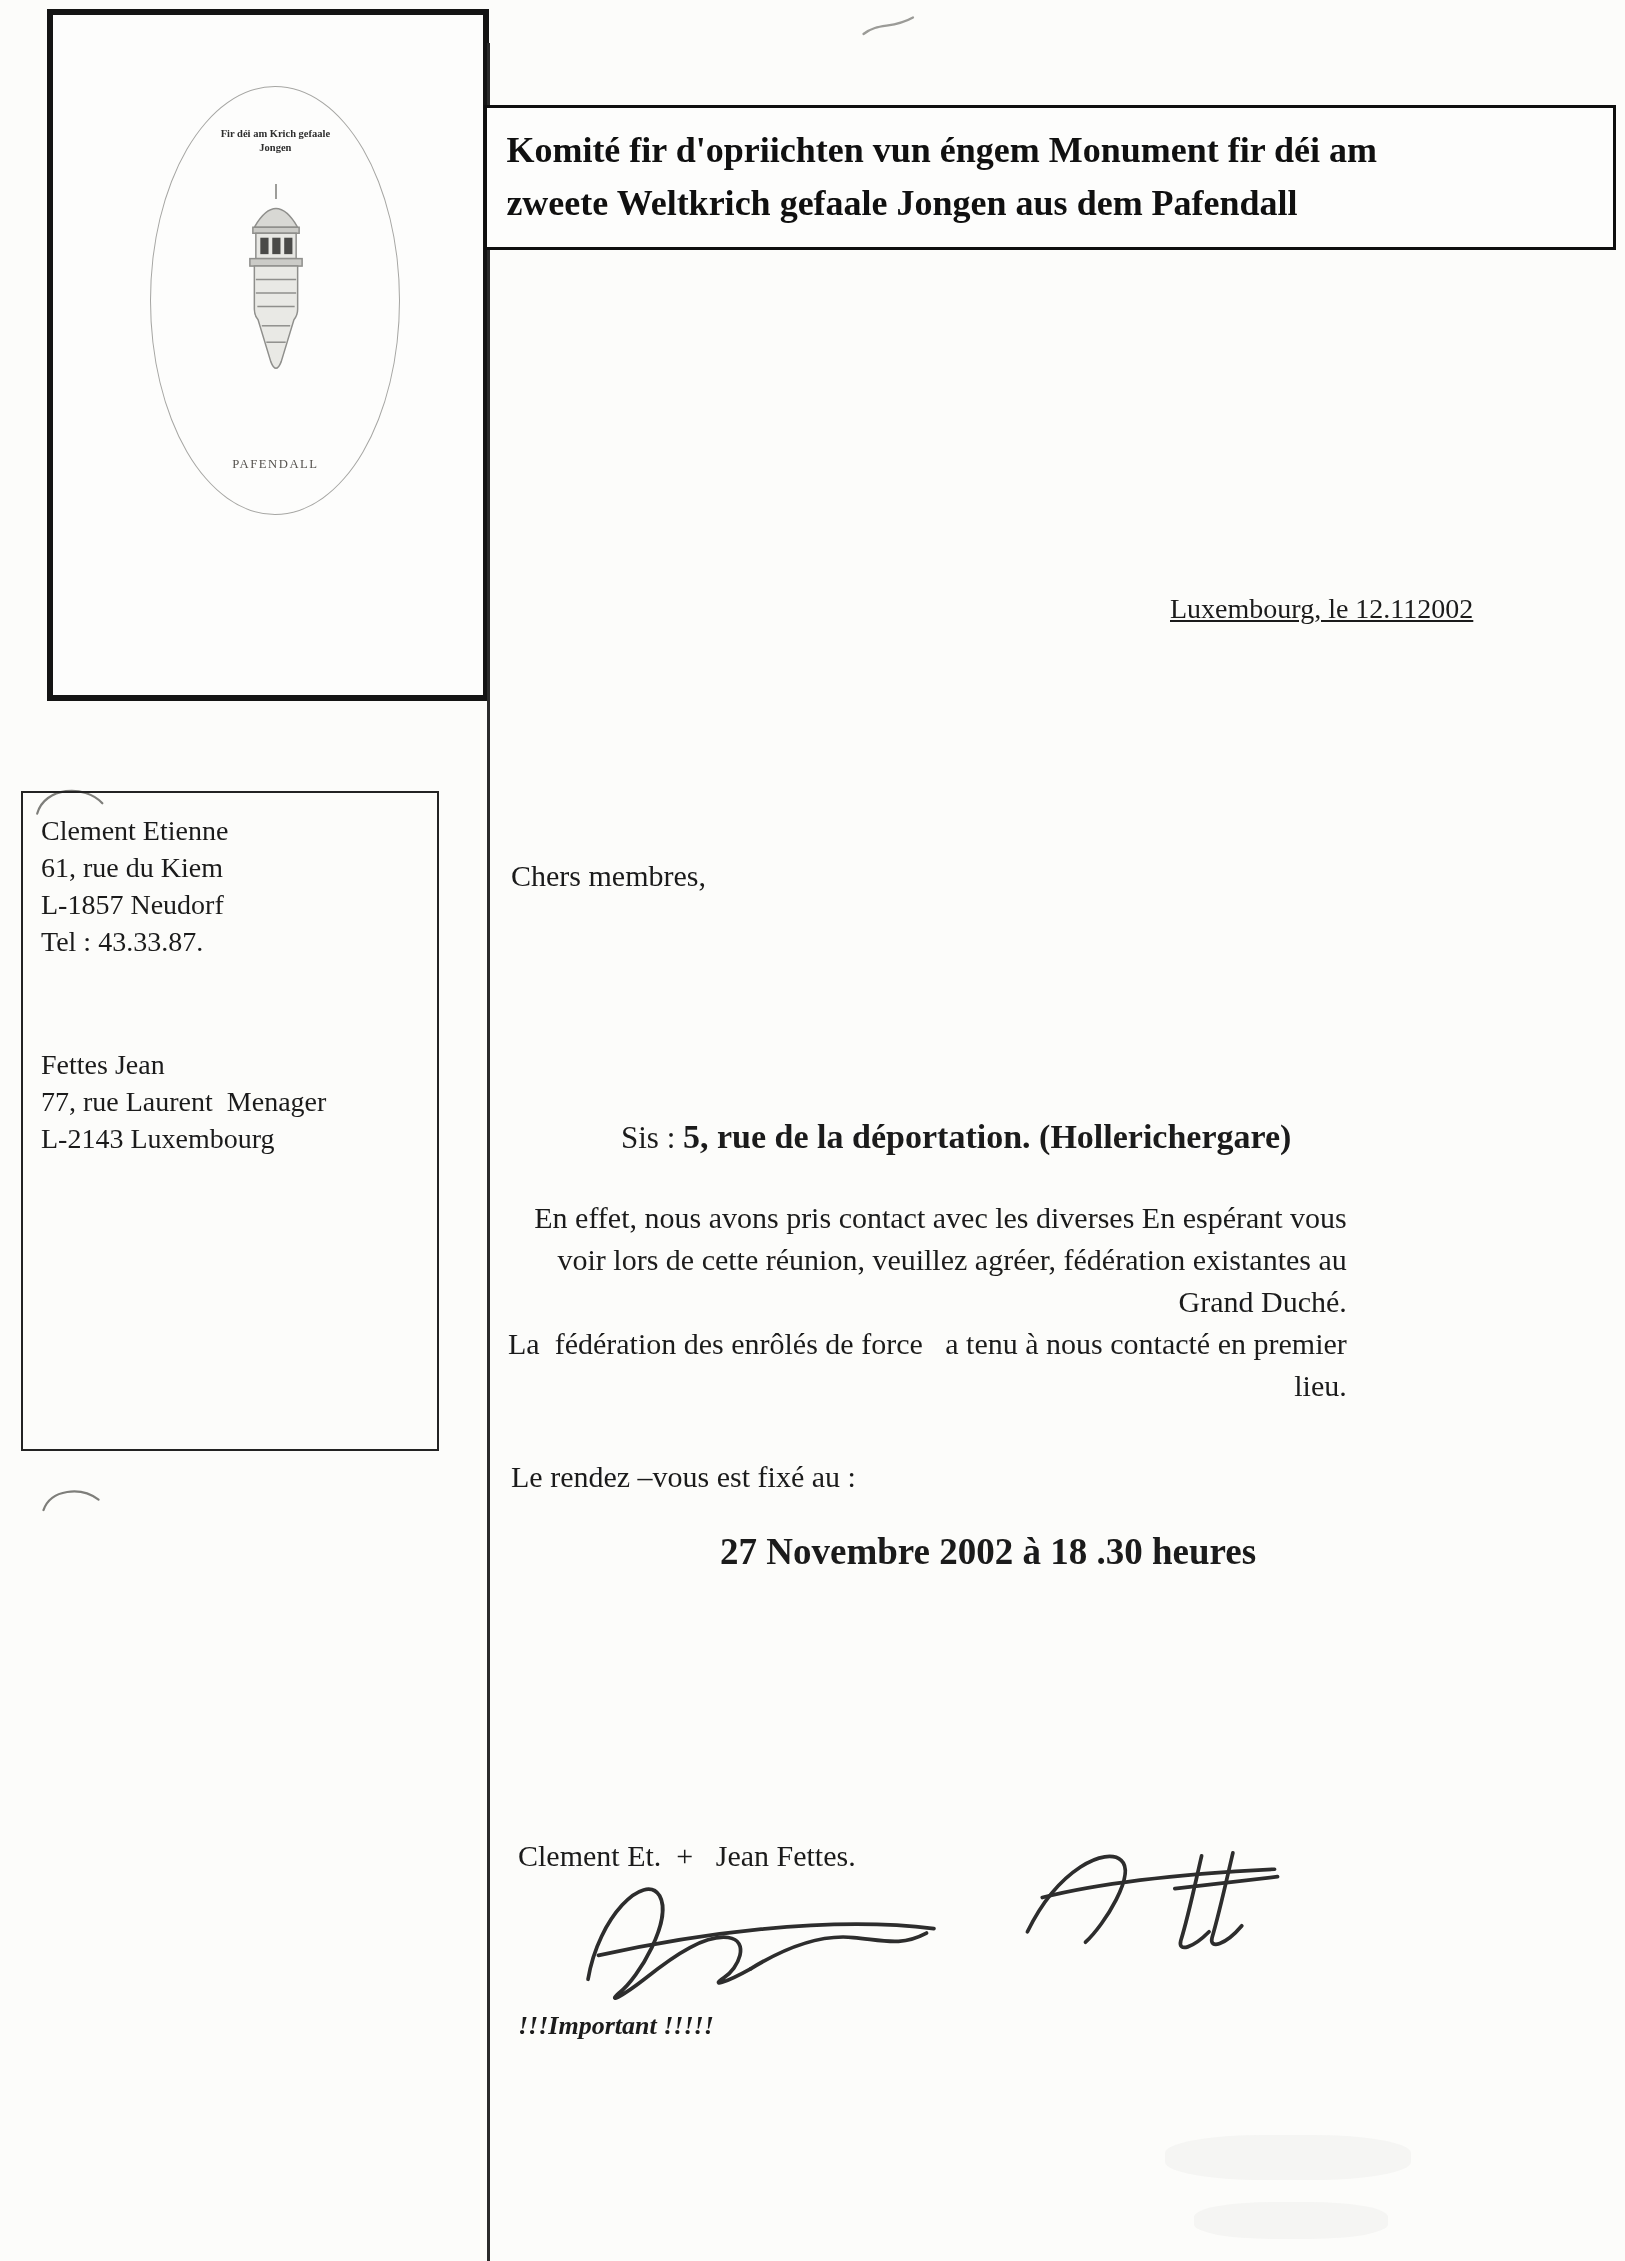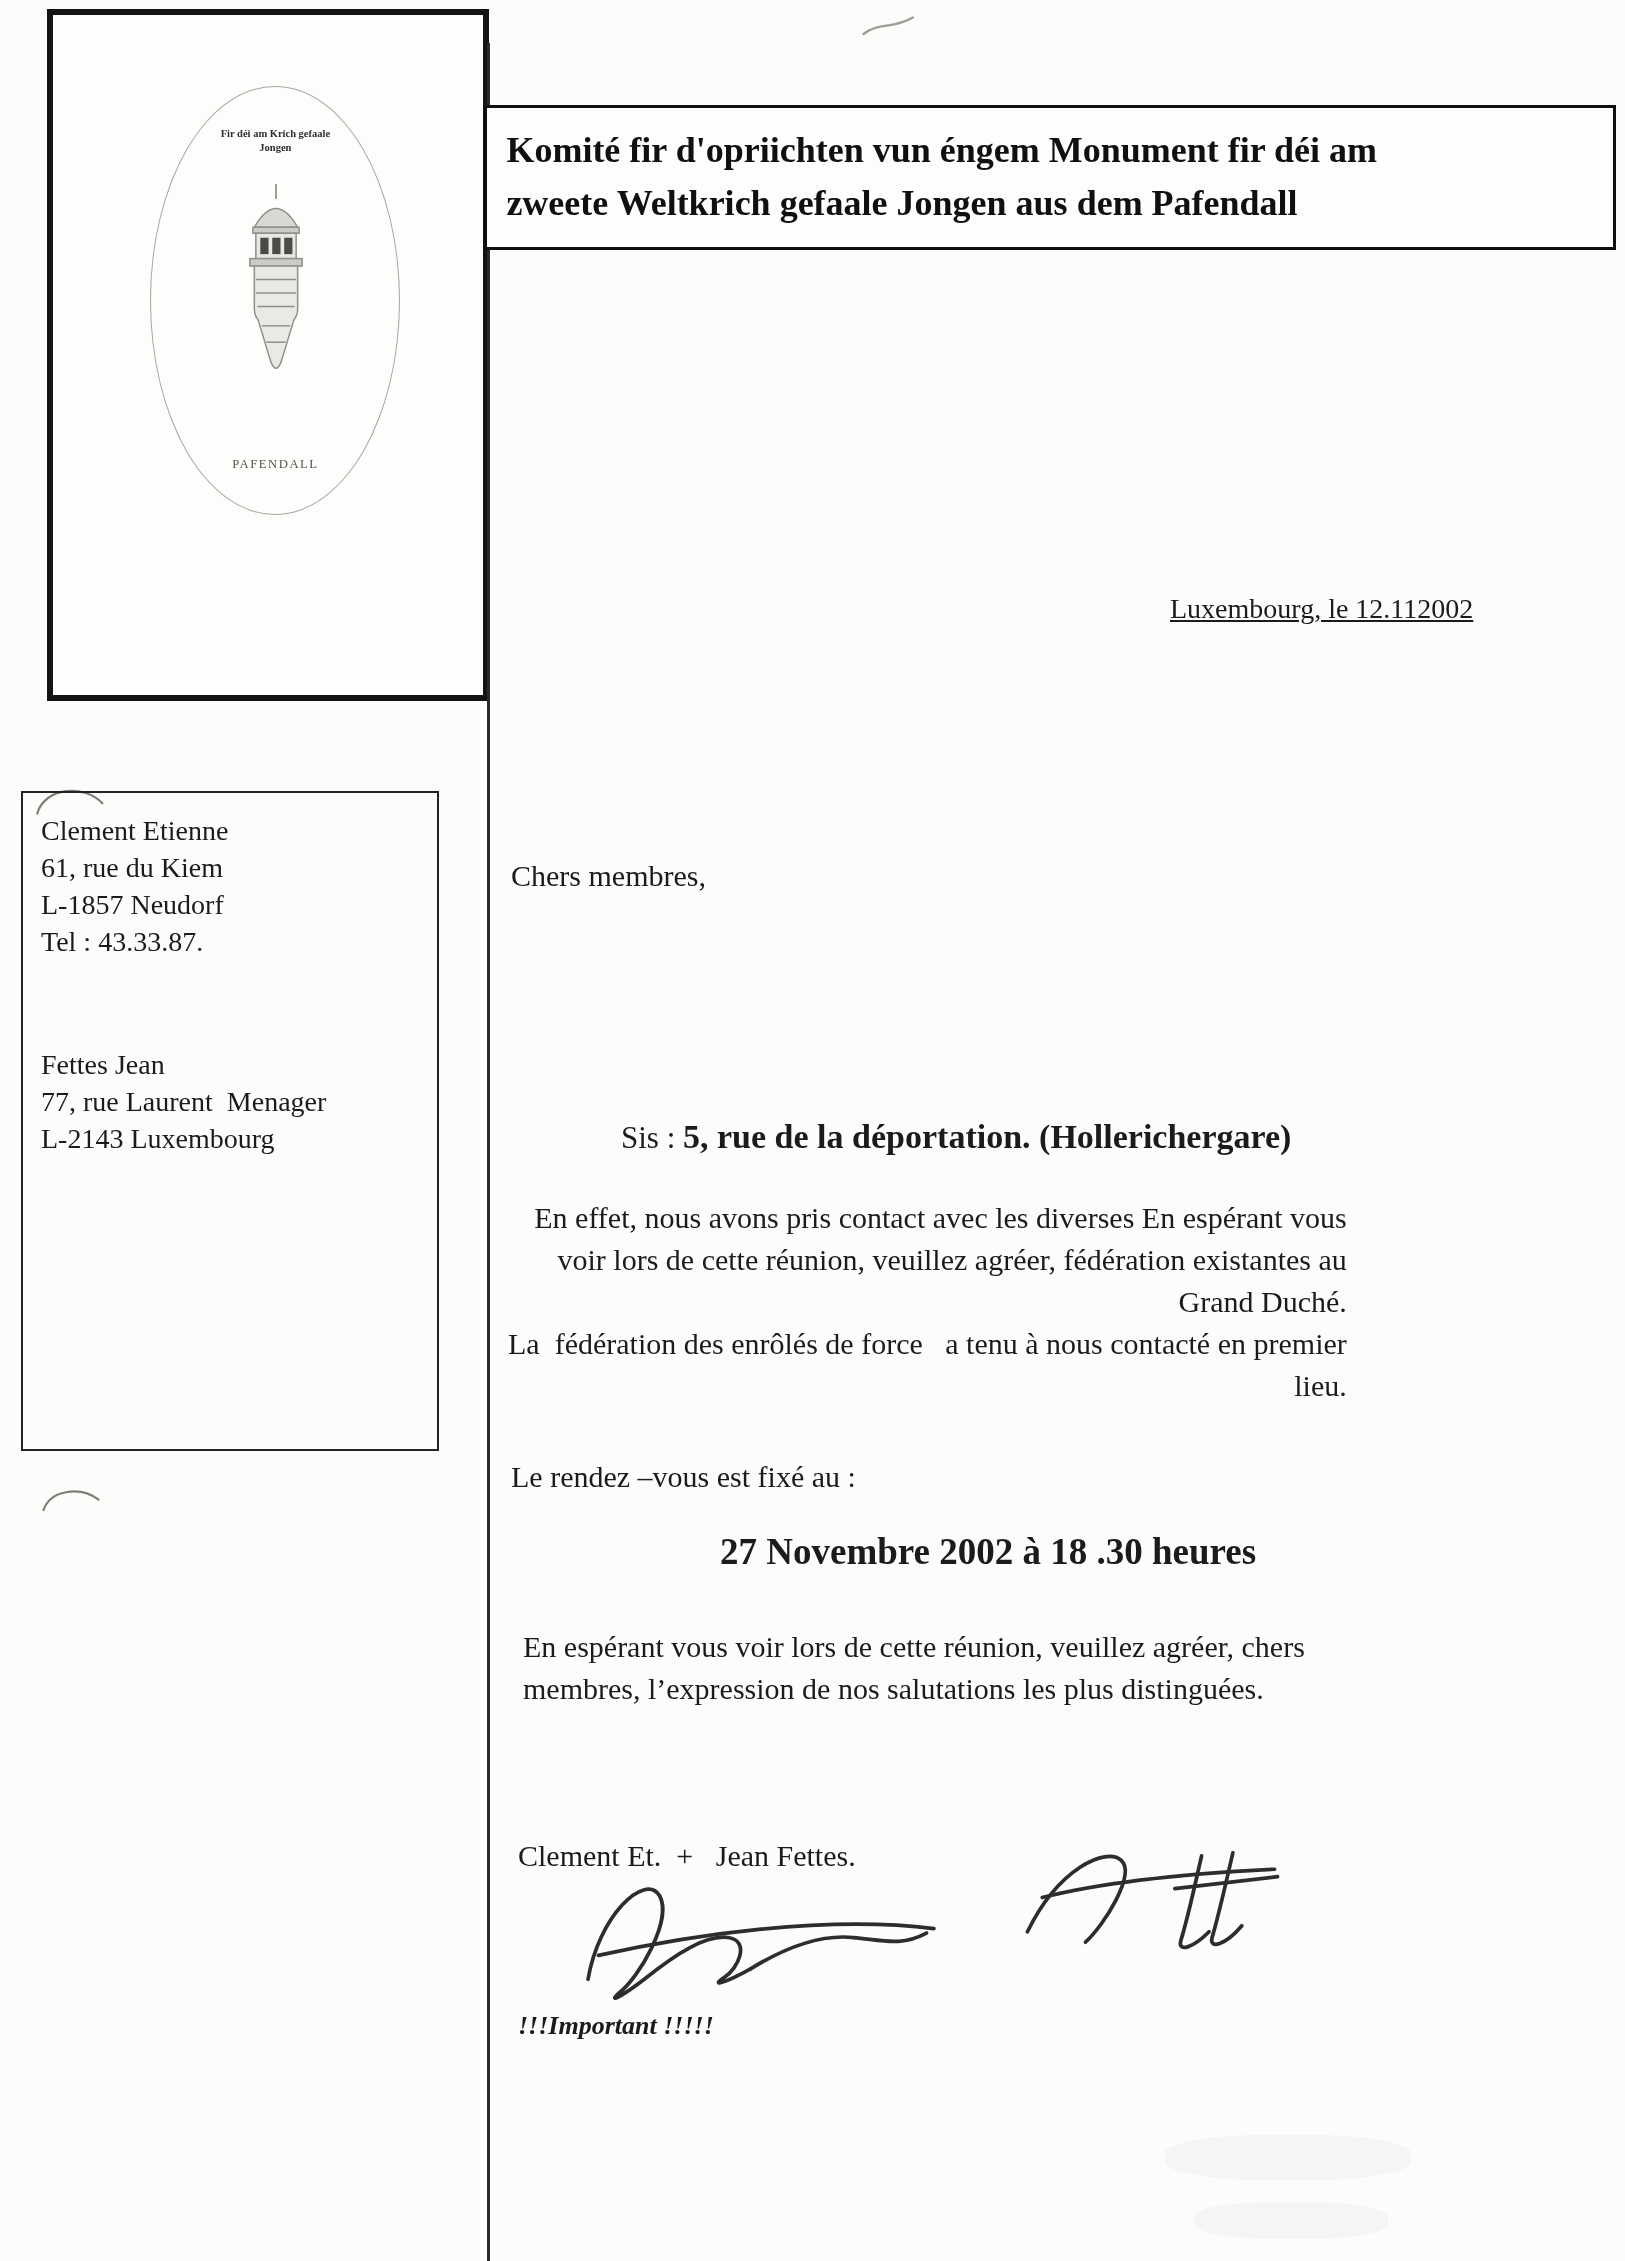--- a/index.html
+++ b/index.html
@@ -135,24 +135,20 @@
     <div class="body-line">En effet, nous avons pris contact avec les diverses En espérant vous</div>
     <div class="body-line">voir lors de cette réunion, veuillez agréer, fédération existantes au</div>
     <div class="body-line">Grand Duché.</div>
     <div class="body-line">La  fédération des enrôlés de force   a tenu à nous contacté en premier</div>
     <div class="body-line">lieu.</div>
   </div>
 
   <div class="rdv-intro">Le rendez –vous est fixé au :</div>
   <div class="rdv-date">27 Novembre 2002 à 18 .30 heures</div>
 
-  <div class="closing">
-    <div class="body-line">En espérant vous voir lors de cette réunion, veuillez agréer, chers</div>
-    <div class="body-line">membres, l’expression de nos salutations les plus distinguées.</div>
-  </div>
 
   <div class="names-line">Clement Et.  +   Jean Fettes.</div>
 
   <div class="sig sig-clement">
     <svg width="373" height="164" viewBox="0 0 500 220" xmlns="http://www.w3.org/2000/svg">
       <g stroke="#1c1c1c" stroke-width="5" fill="none" stroke-linecap="round" opacity="0.92">
         <path d="M20,160 C34,76 96,16 116,48 C134,80 88,158 62,178 C46,192 62,186 98,158 C138,126 178,100 208,104 C238,108 222,146 202,158 C184,170 202,166 238,146"></path>
         <path d="M238,146 C290,114 338,100 376,104 C418,108 440,116 474,98"></path>
         <path d="M34,128 C160,100 340,74 484,92"></path>
       </g>

